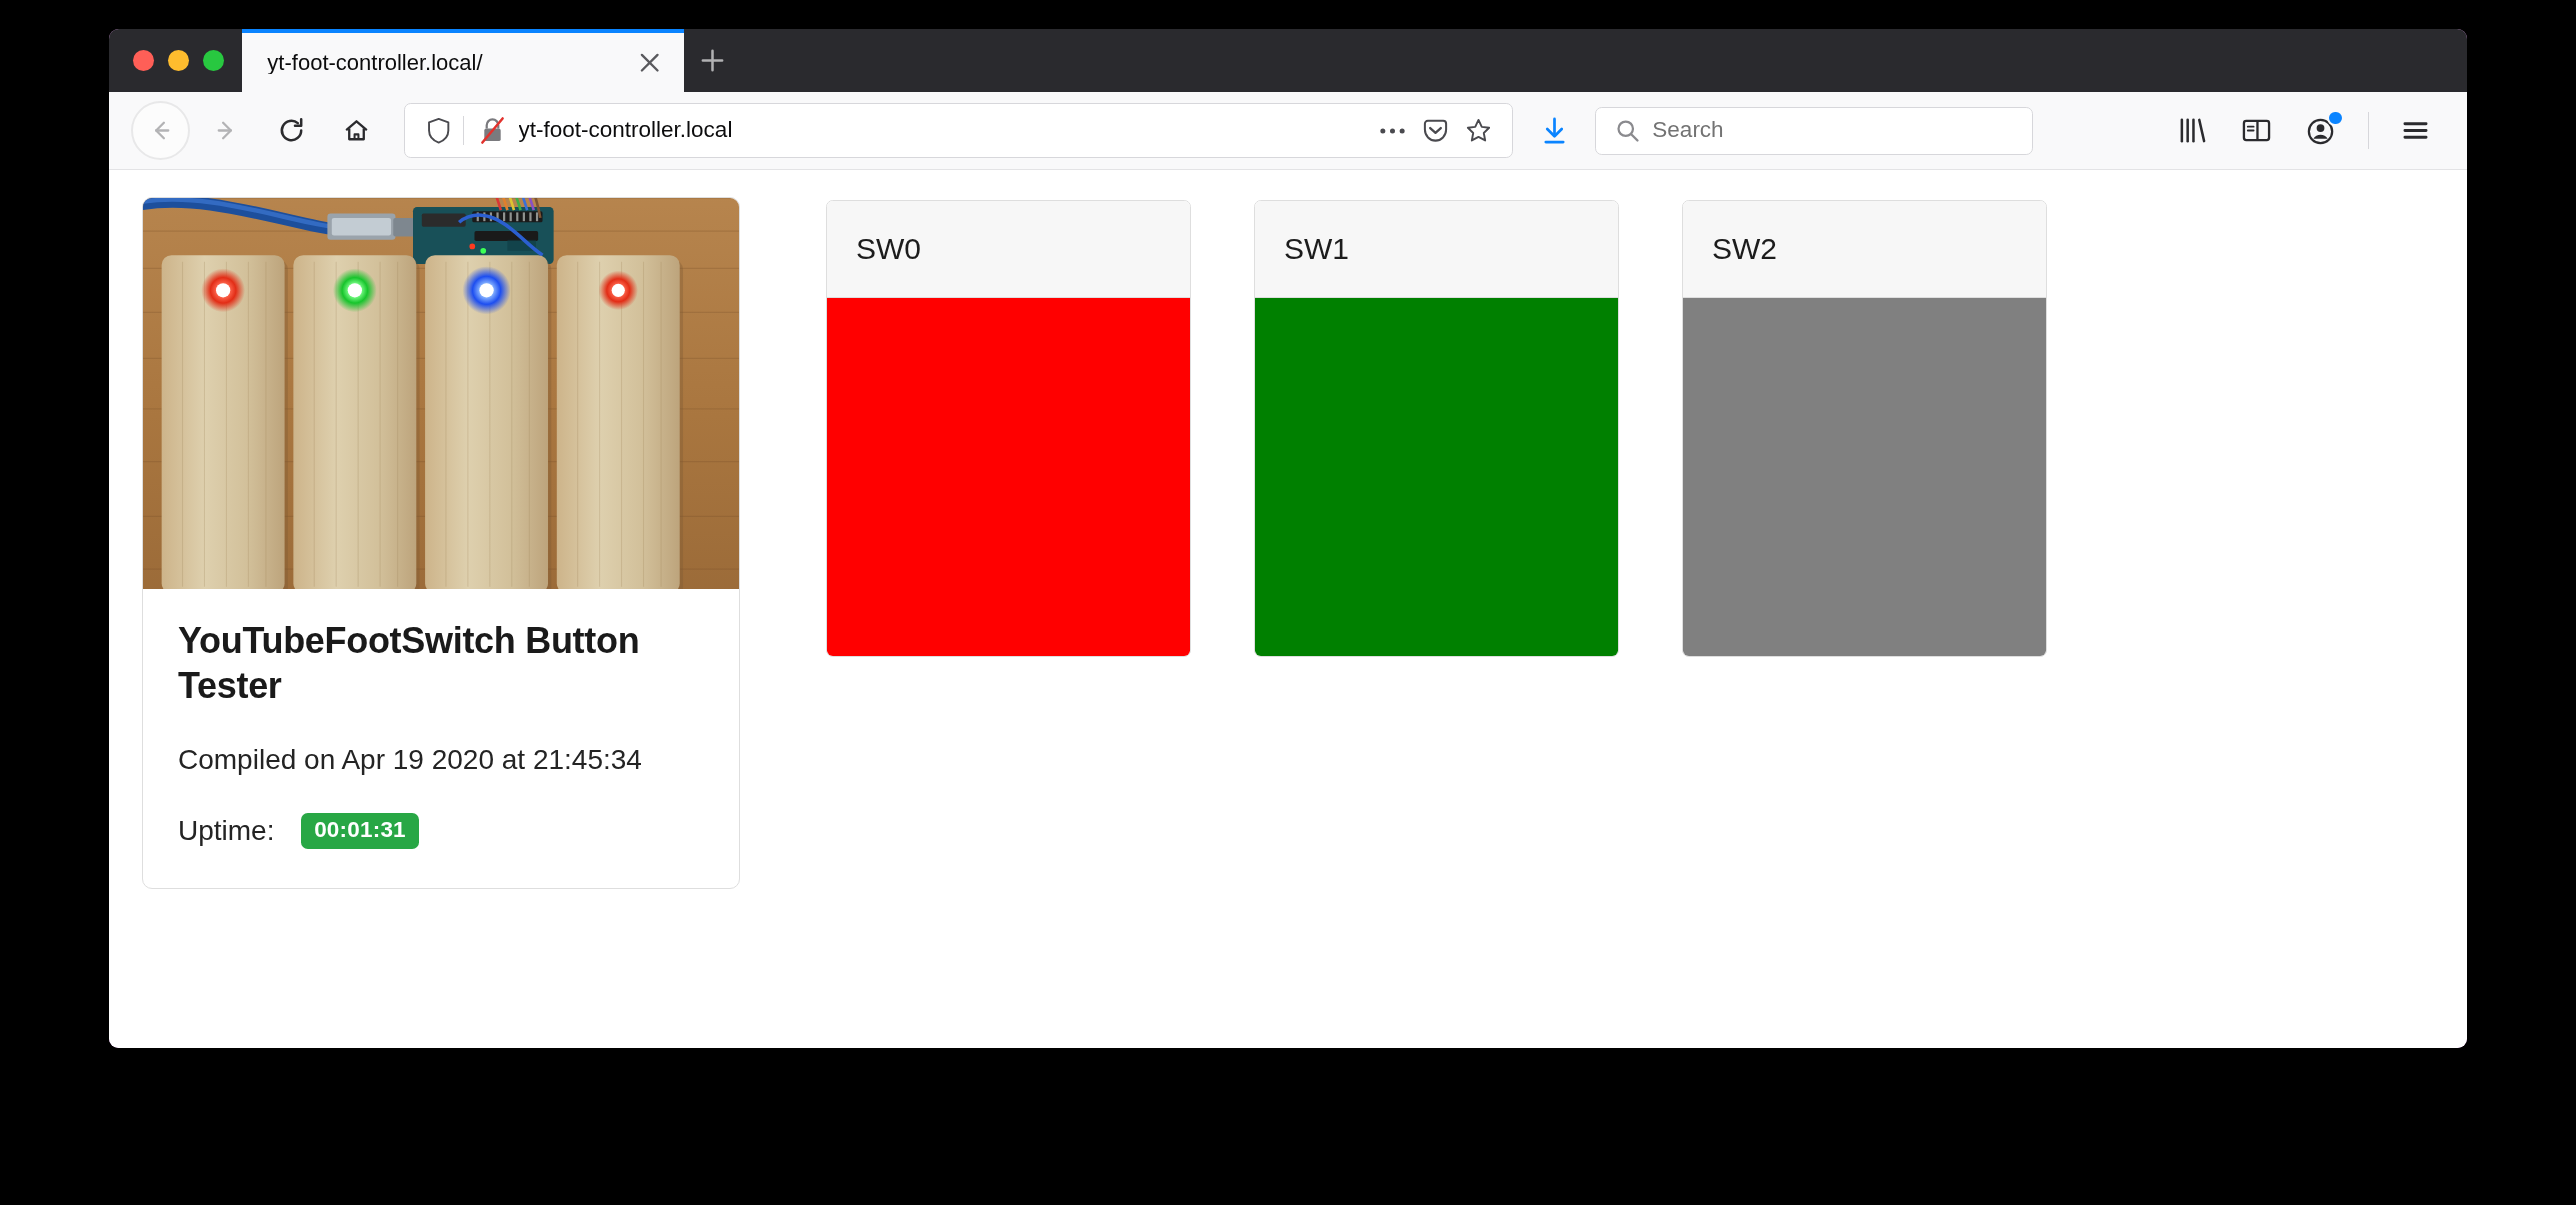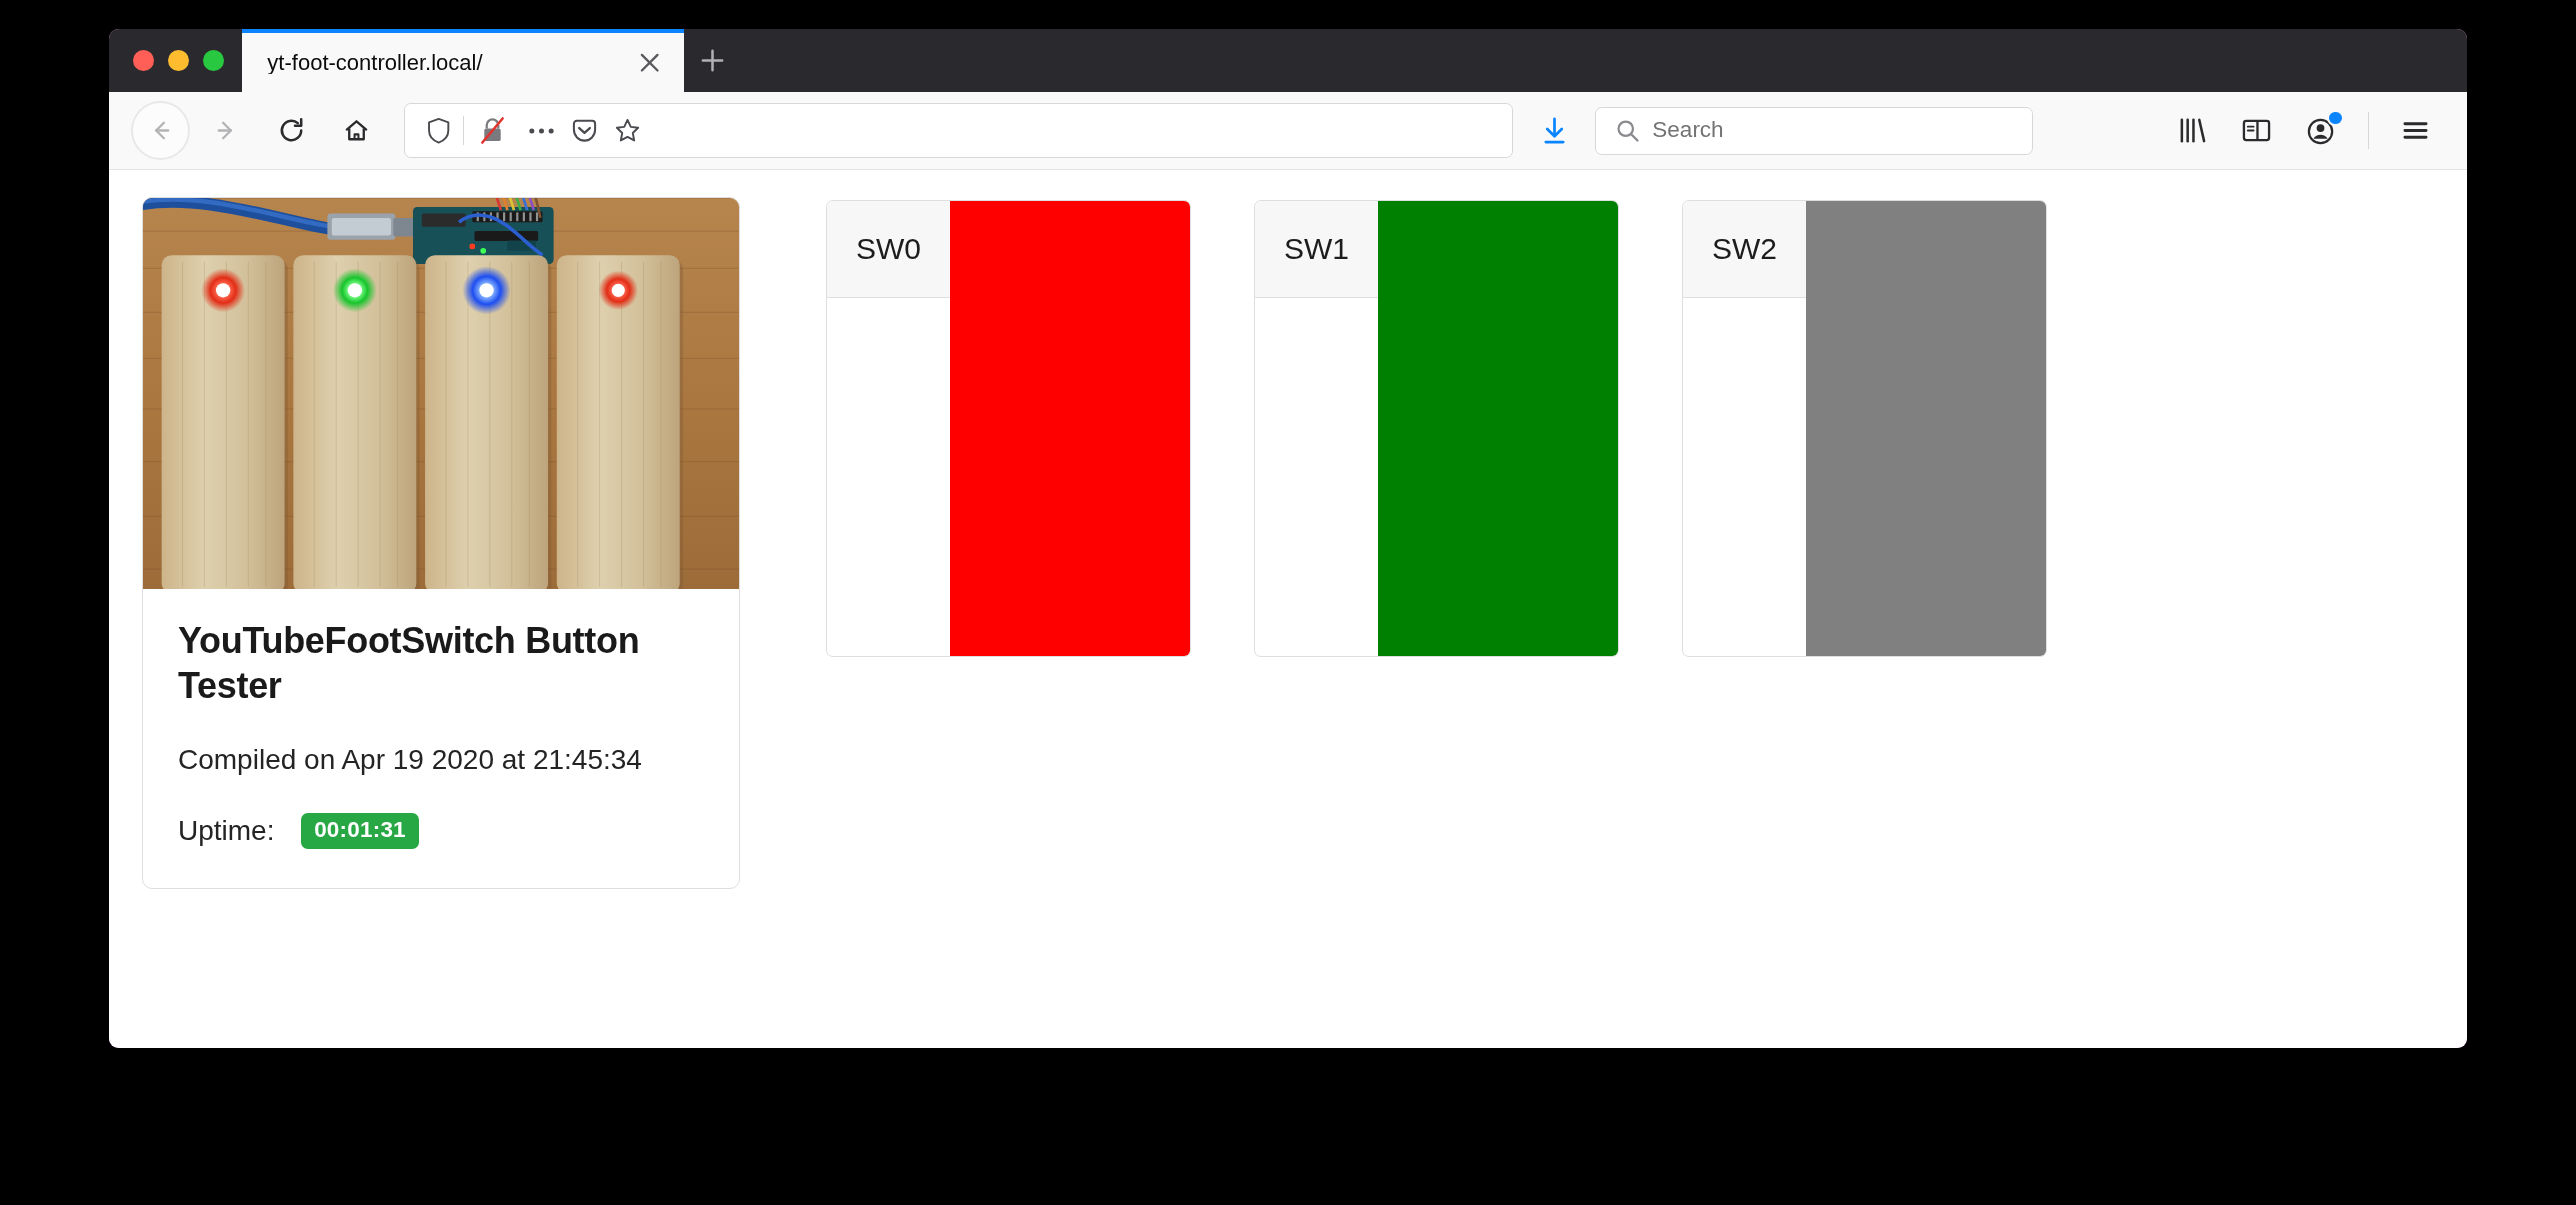--- a/index.html
+++ b/index.html
@@ -267,21 +267,21 @@
     flex: 1;
     padding-top: 2.9px;
   }
   .switch-card {
     width: 365px;
     height: 457px;
     background: #ffffff;
     border: 1.5px solid #dedede;
     border-radius: 6.8px;
     display: flex;
-    flex-direction: row;
+    flex-direction: column;
     overflow: hidden;
     flex: none;
   }
   .switch-card-header {
     height: 97px;
     background: #f7f7f7;
     border-bottom: 1.5px solid #dedede;
     display: flex;
     align-items: center;
     padding: 0 29px;
@@ -363,20 +363,21 @@
         </svg>
       </span>
       <span class="url-divider"></span>
       <span id="insecure-icon-wrap">
         <svg width="27" height="29" viewBox="0 0 28 30">
           <path d="M8 13 V9.5 A6 6 0 0 1 20 9.5 V13" stroke="#7a7a7e" stroke-width="2.3" fill="none"></path>
           <rect x="5.5" y="13" width="17" height="13" rx="2" fill="#7a7a7e"></rect>
           <path d="M3.5 27.5 L24.5 2.5" stroke="#e2322d" stroke-width="2.6" stroke-linecap="round"></path>
         </svg>
       </span>
+      <span id="url-text">yt-foot-controller.local</span>
 
       <span class="url-action">
         <svg width="29" height="9.8" viewBox="0 0 30 10">
           <circle cx="5" cy="5" r="2.6" fill="#4a4a4f"></circle>
           <circle cx="15" cy="5" r="2.6" fill="#4a4a4f"></circle>
           <circle cx="25" cy="5" r="2.6" fill="#4a4a4f"></circle>
         </svg>
       </span>
       <span class="url-action">
         <svg width="27" height="27" viewBox="0 0 28 28">

